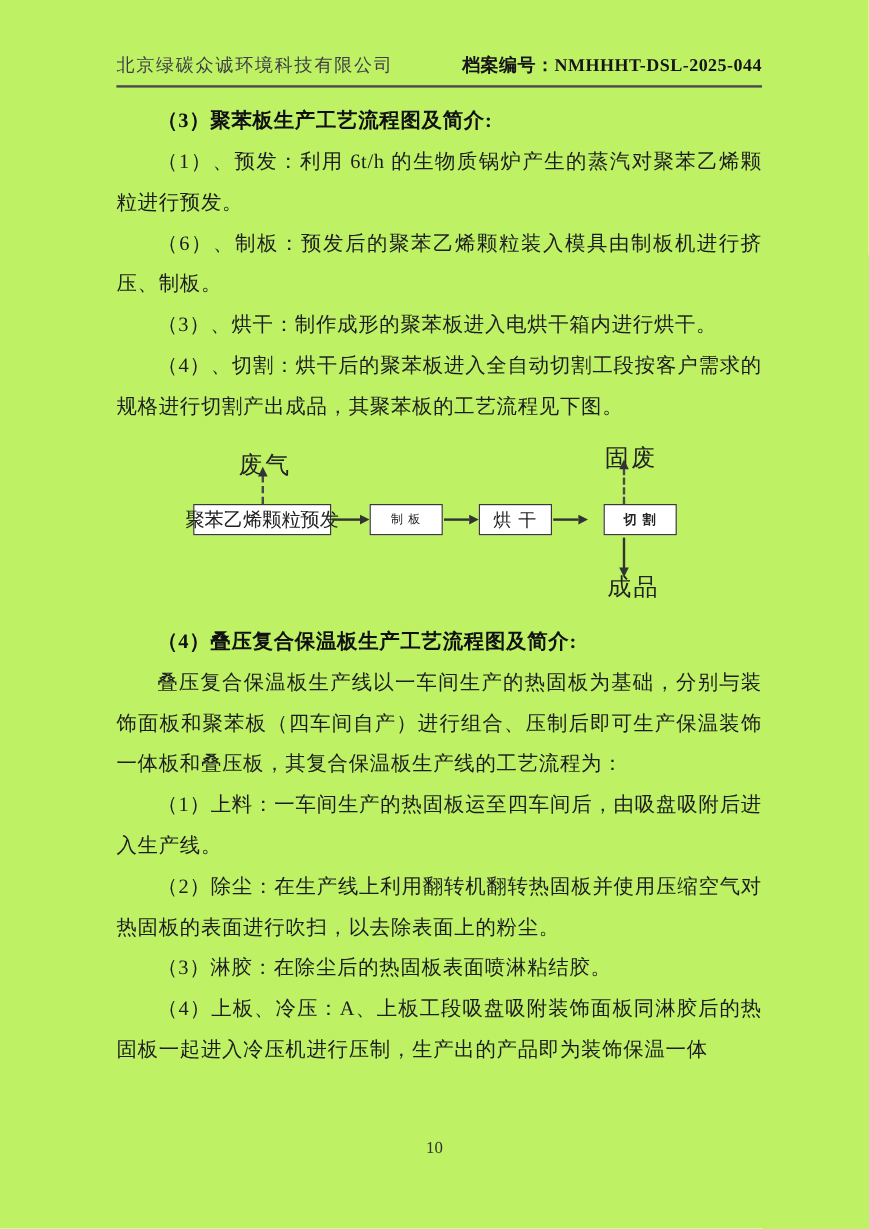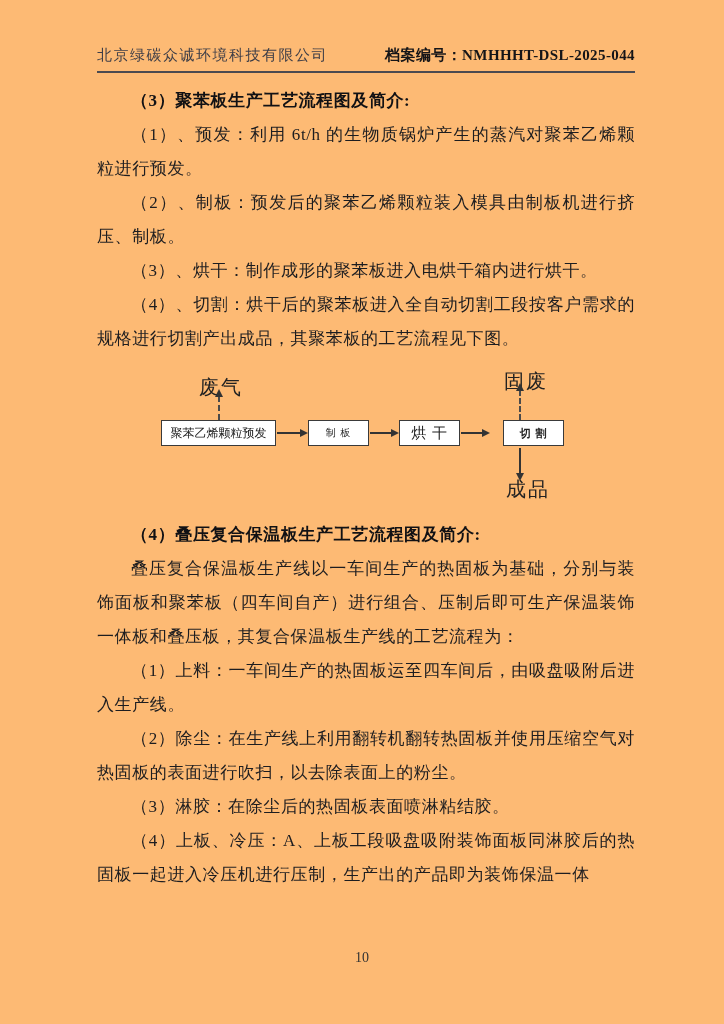--- a/index.html
+++ b/index.html
@@ -1,21 +1,21 @@
 <!DOCTYPE html>
 <html lang="zh"><head>
 <meta charset="utf-8">
 <title>Document Page</title>
 <style>
   html, body { margin: 0; padding: 0; background: #ffffff; }
   .page {
     position: relative;
     width: 724px;
     height: 1024px;
-    background: #fdba74;
+    background: #bef264;
     font-family: "Liberation Serif", "DejaVu Serif", serif;
     color: #1e1e1e;
     overflow: hidden;
   }
 
   
   .hdr {
     position: absolute;
     top: 46px; left: 97px; right: 89px;
     display: flex;
@@ -56,21 +56,21 @@
   .fbox {
     position: absolute;
     top: 52px;
     height: 26px;
     box-sizing: border-box;
     border: 1.5px solid #3a3a3a;
     background: #ffffff;
     display: flex;
     align-items: center;
     justify-content: center;
-    font-size: 12px;
+    font-size: 16px;
     letter-spacing: 0;
     white-space: nowrap;
     color: #222;
   }
   .flabel {
     position: absolute;
     font-size: 20px;
     letter-spacing: 2px;
     color: #222;
     white-space: nowrap;
@@ -113,21 +113,21 @@
 
   <div class="hdr">
     <span class="company">北京绿碳众诚环境科技有限公司</span>
     <span class="archive">档案编号：NMHHHT-DSL-2025-044</span>
   </div>
 
   <div class="content">
 
     <p class="para bold">（3）聚苯板生产工艺流程图及简介:</p>
     <p class="para">（1）、预发：利用 6t/h 的生物质锅炉产生的蒸汽对聚苯乙烯颗粒进行预发。</p>
-    <p class="para">（2）、制板：预发后的聚苯乙烯颗粒装入模具由制板机进行挤压、制板。</p>
+    <p class="para">（6）、制板：预发后的聚苯乙烯颗粒装入模具由制板机进行挤压、制板。</p>
     <p class="para">（3）、烘干：制作成形的聚苯板进入电烘干箱内进行烘干。</p>
     <p class="para">（4）、切割：烘干后的聚苯板进入全自动切割工段按客户需求的规格进行切割产出成品，其聚苯板的工艺流程见下图。</p>
 
     <div class="flow">
       <span class="flabel" style="left:102px; top:6px;">废气</span>
       <div class="arrow-up-dashed" style="left:121px; top:28px; height:24px;"></div>
 
       <div class="fbox" style="left:64px; width:115px;">聚苯乙烯颗粒预发</div>
       <div class="arrow-h" style="left:180px; top:64px; width:23px;"></div>
 

